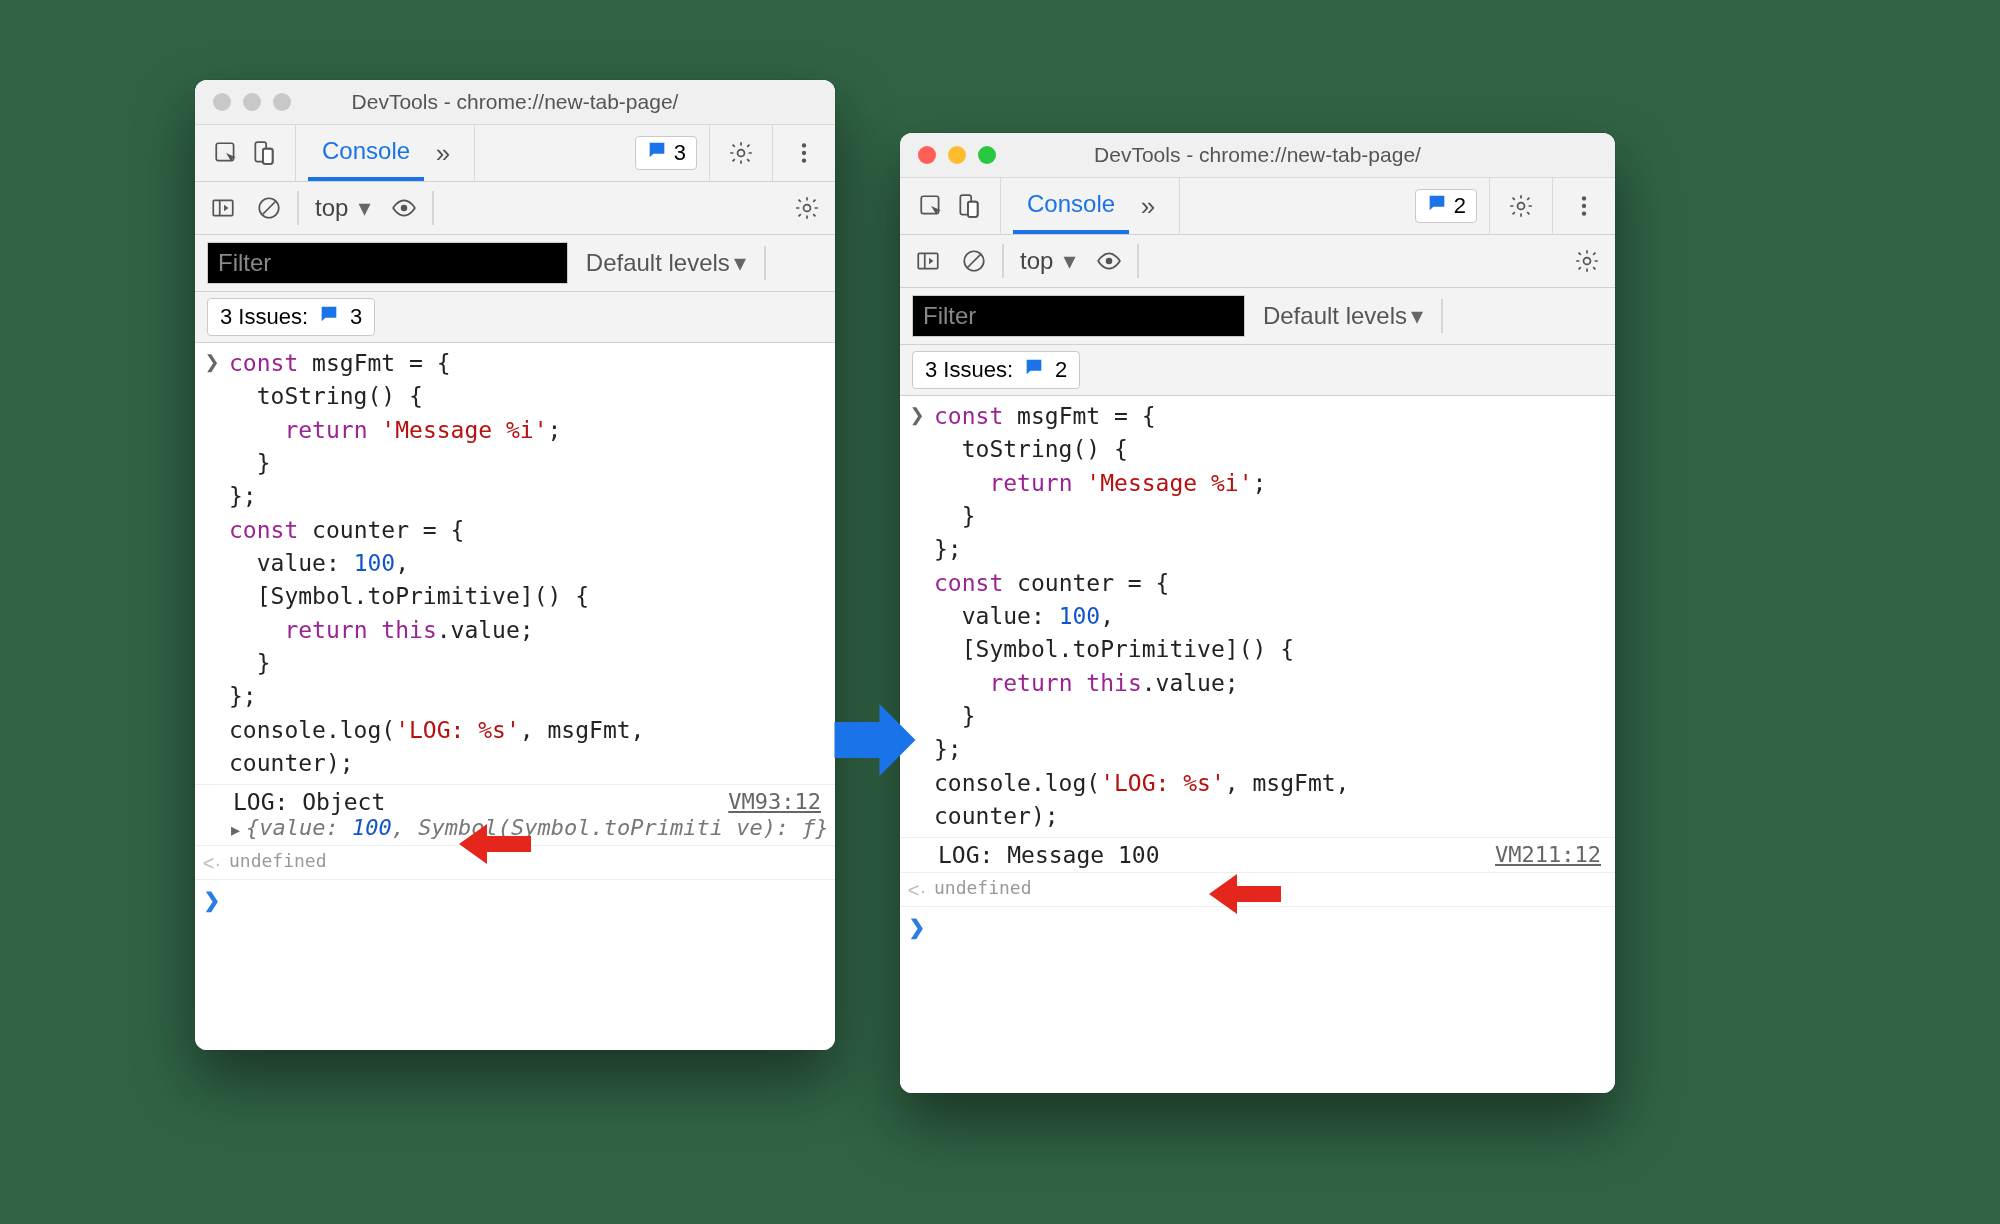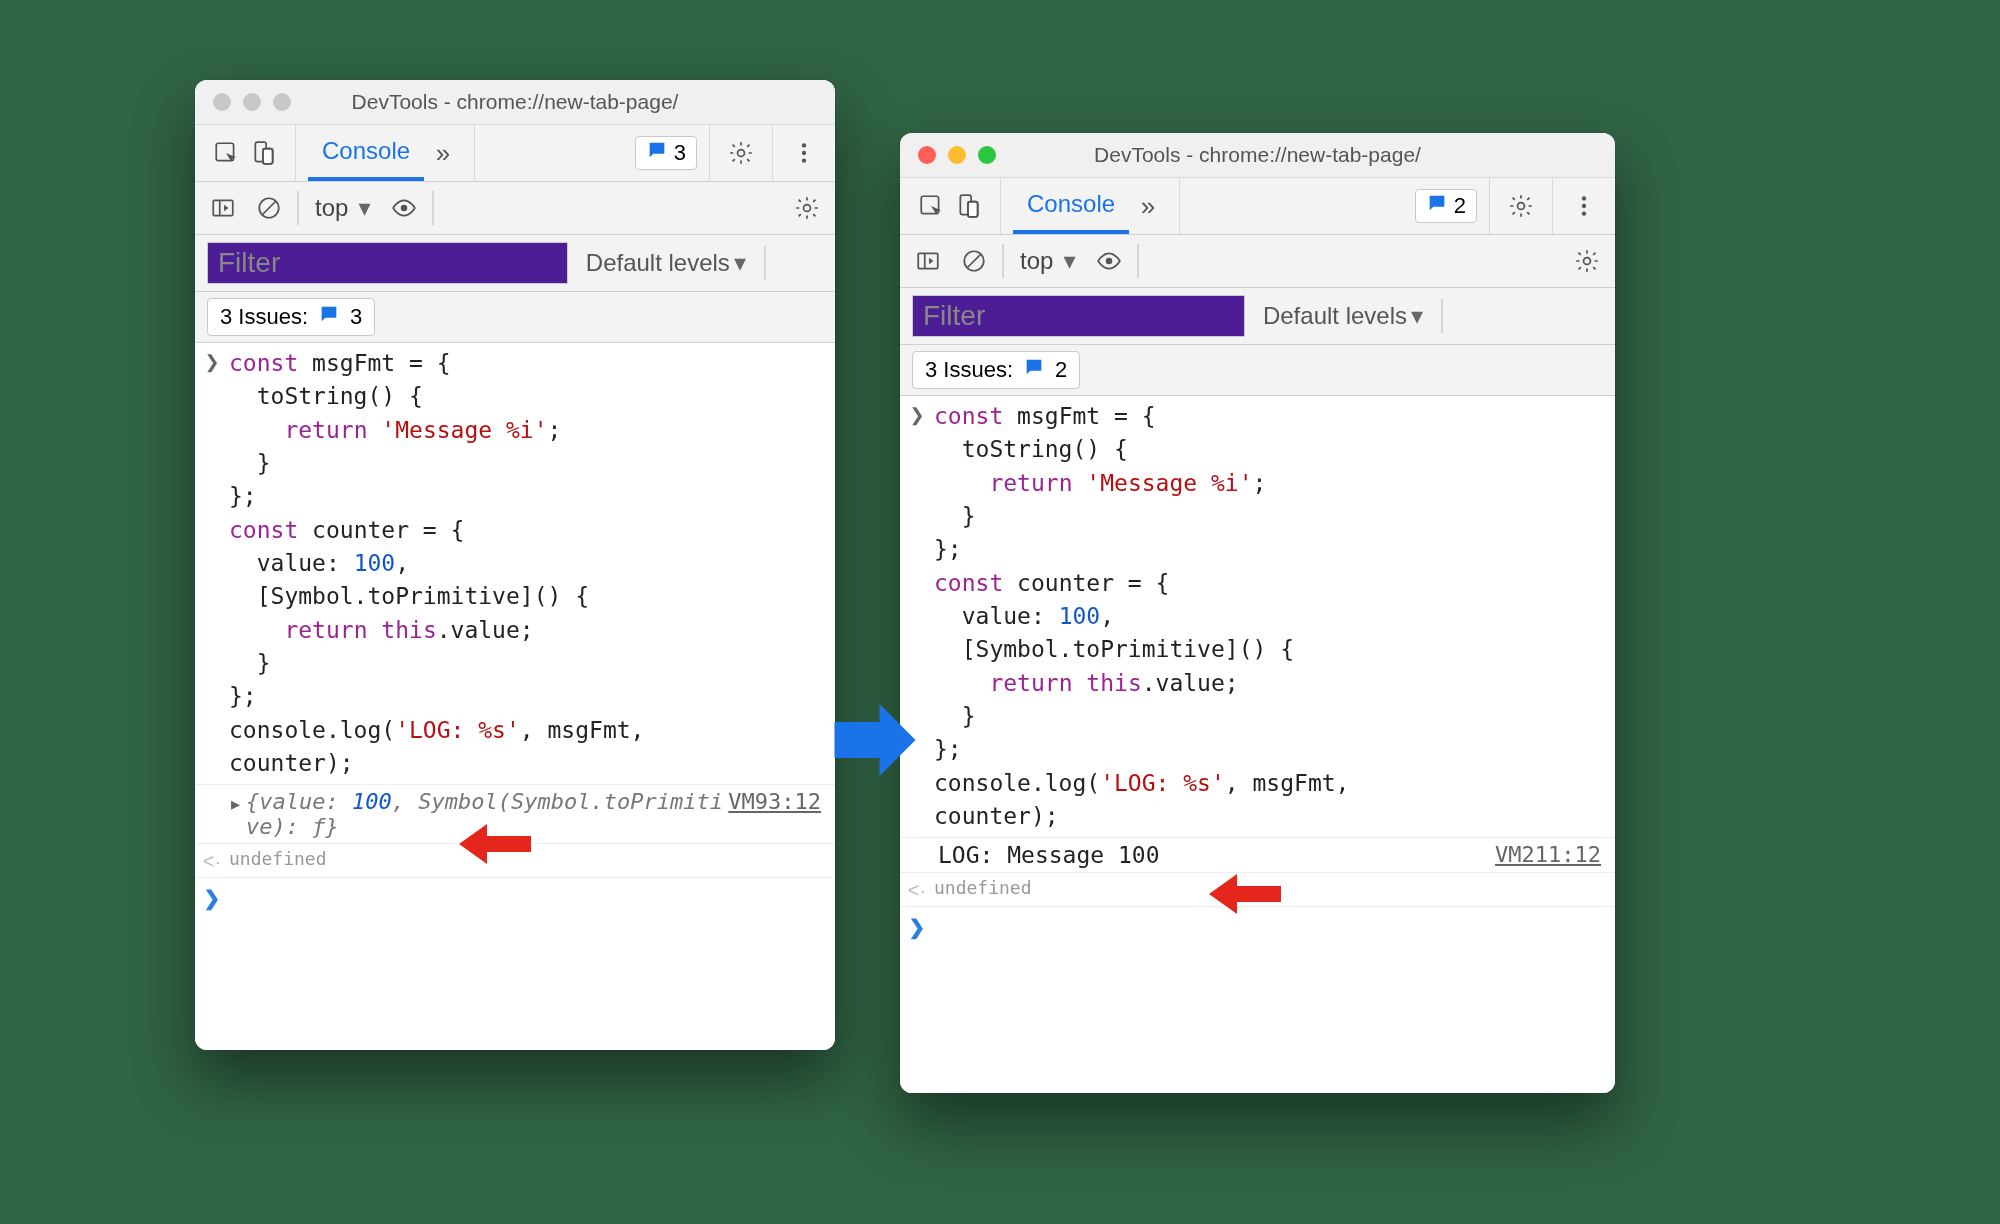--- a/index.html
+++ b/index.html
@@ -74,22 +74,22 @@
   .ctx-gear { margin-left:auto; }
 
   
   .filterbar {
     height:56px; background:#f3f3f3; border-bottom:1px solid #d0d0d0;
     display:flex; align-items:center; padding:0 12px; gap:18px;
   }
   .filter-input {
     flex: 0 0 auto;
     width: 55%;
-    height:40px; border:1px solid #ccc; background:#4c1d95;
-    font-size:28px; color:#888; padding:0 10px; display:flex;align-items:center;
+    height:40px; border:1px solid #ccc; background:#000000;
+    font-size:24px; color:#888; padding:0 10px; display:flex;align-items:center;
   }
   .levels { color:#555; font-size:24px; display:flex;align-items:center;}
   .vbar { width:2px; height:34px; background:#d5d5d5; }
 
   
   .issuesstrip {
     background:#f3f3f3; border-bottom:1px solid #d0d0d0;
     padding:6px 12px; display:flex;
   }
   .issue-chip {
@@ -268,20 +268,21 @@
 <span>console.log(</span><span class="str">'LOG: %s'</span><span>, msgFmt,</span>
 <span>counter);</span></div>
         </div>
       </div>
 
       <div class="row">
         <div class="row-inner">
           <div class="gutter"></div>
           <div style="flex:1">
             <span class="src">VM93:12</span>
+            <div class="logline">LOG: Object</div>
             <div style="display:flex;">
               <span class="chev" style="padding:4px 6px 0 2px;">▸</span>
               <div class="objprev" style="padding-left:0;"><span>{value: </span><span class="num">100</span><span>, Symbol(Symbol.toPrimiti
 ve): ƒ}</span></div>
             </div>
           </div>
         </div>
       </div>
 
       <div class="row">

